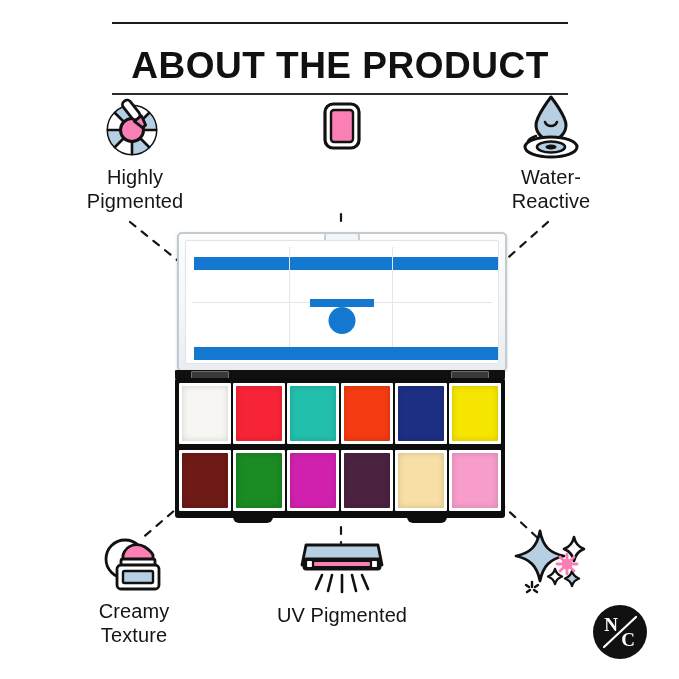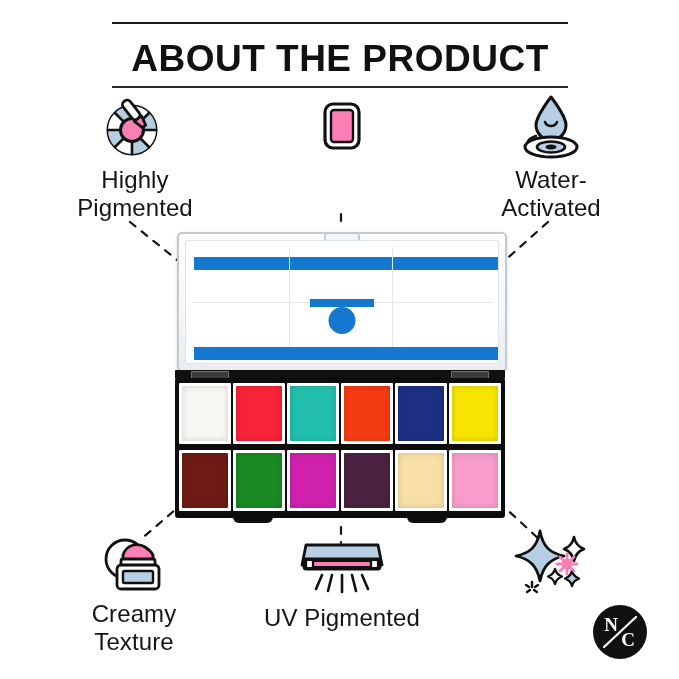--- a/index.html
+++ b/index.html
@@ -28,39 +28,39 @@
     height: 2px;
     background: #1a1a1a;
     width: 100%;
   }
   #header .rule.bottom { height: 2px; background: #2b2b2b; }
   #page-title {
     font-size: 37px;
     font-weight: bold;
     letter-spacing: 0.5px;
     line-height: 1.05;
-    padding: 16px 0 7px 0;
+    padding: 23px 0 7px 0;
     color: #111111;
     white-space: nowrap;
   }
 
   
   .feature {
     position: absolute;
     width: 170px;
     text-align: center;
   }
   .feature .icon-wrap {
     height: 78px;
     display: flex;
     align-items: center;
     justify-content: center;
   }
   .feature .label {
-    font-size: 24px;
+    font-size: 20px;
     line-height: 1.18;
     color: #151515;
     white-space: pre-line;
     letter-spacing: 0.1px;
   }
 
   #feature-highly-pigmented { left: 50px;  top: 88px; }
   #feature-refillable       { left: 257px; top: 90px; }
   #feature-water-activated  { left: 466px; top: 88px; }
 
@@ -298,21 +298,21 @@
     <svg width="70" height="72" viewBox="0 0 70 72">
       <path d="M35 6 C35 6 20 25 20 34 A15 15 0 0 0 50 34 C50 25 35 6 35 6 Z" fill="#b7cfe2" stroke="#111" stroke-width="3" stroke-linejoin="round"></path>
       <path d="M29 31 A6.5 6.5 0 0 0 41 31" fill="none" stroke="#111" stroke-width="2.6" stroke-linecap="round"></path>
       <ellipse cx="35" cy="56" rx="26" ry="10" fill="#ffffff" stroke="#111" stroke-width="3"></ellipse>
       <ellipse cx="35" cy="56" rx="14" ry="5.5" fill="#b7cfe2" stroke="#111" stroke-width="2.6"></ellipse>
       <ellipse cx="35" cy="56" rx="5.5" ry="2.6" fill="#111"></ellipse>
       <path d="M12 50 A24 9 0 0 1 20 45" fill="none" stroke="#111" stroke-width="2.4" stroke-linecap="round"></path>
     </svg>
   </div>
   <div class="label">Water-
-Activated</div>
+Reactive</div>
 </div>
 
 <div id="palette">
 
   <div id="palette-lid">
     <div id="lid-latch"></div>
     <div id="palette-lid-inner">
       <div class="lid-bar top"></div>
       <div class="lid-seam-v" style="left:33%"></div>
       <div class="lid-seam-v" style="left:66%"></div>

